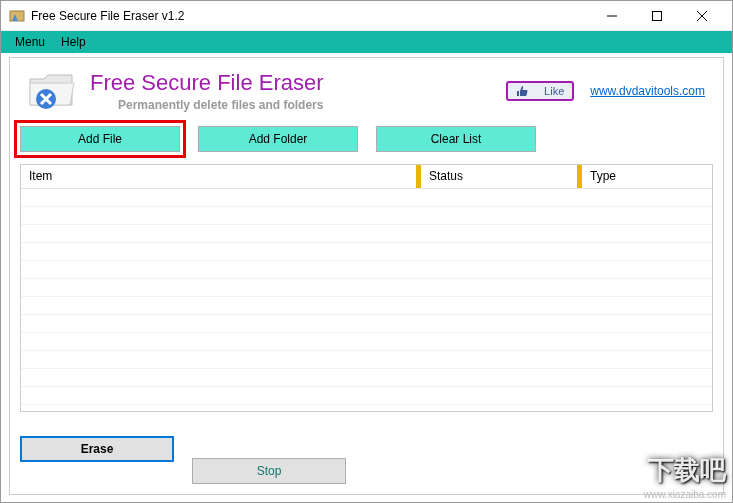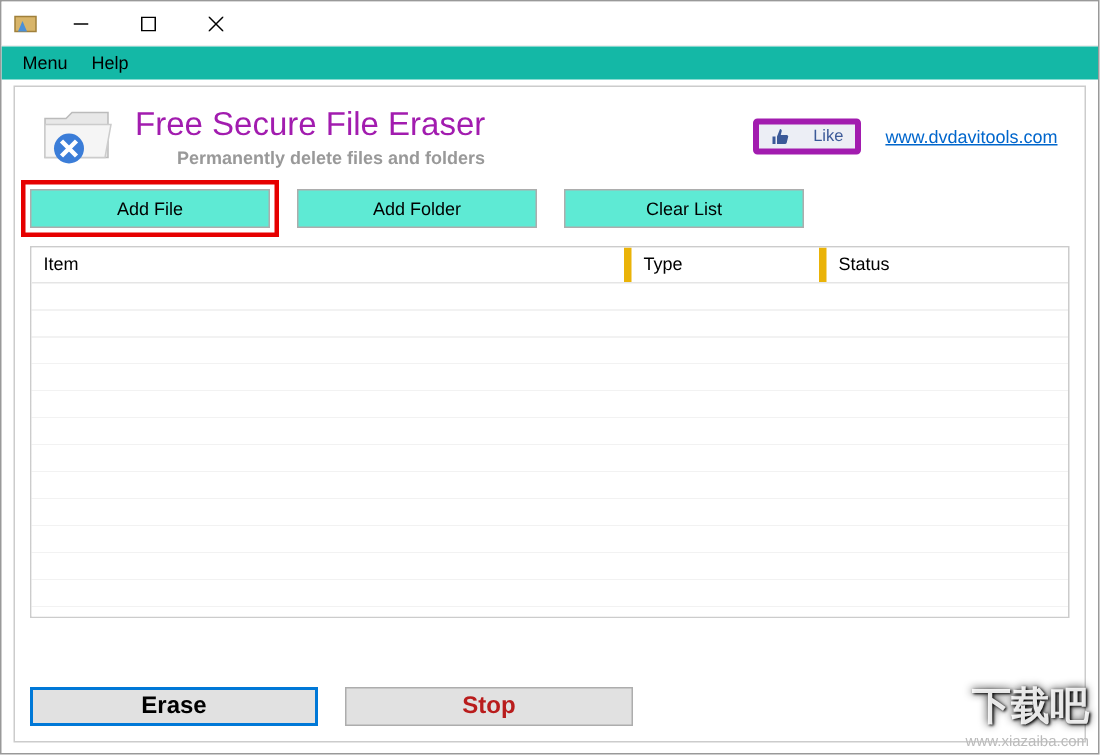--- a/index.html
+++ b/index.html
@@ -19,60 +19,61 @@
 
 .content { border: 1px solid #ccc; margin: 4px 8px 8px 8px; height: 438px; background: #fff; position: relative; }
 
 
 .header { display: flex; align-items: center; padding: 12px 18px 6px 18px; }
 .header .logo { width: 48px; height: 40px; margin-right: 14px; flex-shrink: 0; }
 .header .titleblock { flex: 1; }
 .header .apptitle { font-size: 22px; color: #a21caf; font-weight: normal; }
 .header .subtitle { font-size: 12px; color: #999; margin-top: 2px; font-weight: bold; padding-left: 28px; }
 .header .rightblock { display: flex; align-items: center; gap: 16px; }
-.like-btn { border: 4px solid #a21caf; background: #eceef5; padding: 2px 8px; border-radius: 3px; display: flex; align-items: center; gap: 16px; font-size: 11px; color: #3b5998; cursor: pointer; }
+.like-btn { border: 2px solid #a21caf; background: #eceef5; padding: 2px 8px; border-radius: 3px; display: flex; align-items: center; gap: 16px; font-size: 11px; color: #3b5998; cursor: pointer; }
 .like-btn .thumb { width: 12px; height: 12px; }
 .weblink { color: #0066cc; text-decoration: underline; font-size: 12px; }
 
 
 .toolbar { display: flex; gap: 18px; padding: 8px 10px 6px 10px; }
 .toolbar .tbtn { width: 160px; height: 26px; background: #5eead4; border: 1px solid #adadad; font-size: 12px; display: flex; align-items: center; justify-content: center; cursor: pointer; }
 .highlight-box { border: 3px solid #e60000; padding: 3px; margin: -6px; }
 
 
 .listview { margin: 6px 10px 0 10px; border: 1px solid #ccc; height: 248px; background: #fff; overflow: hidden; }
 .listhead { display: flex; background: #fff; border-bottom: 1px solid #e5e5e5; height: 24px; }
 .listhead .col { padding: 4px 8px; font-size: 12px; color: #000; border-right: 5px solid #eab308; }
 .listhead .col:last-child { border-right: none; }
 .col-item { width: 400px; }
 .col-type { width: 130px; }
 .col-status { flex: 1; }
 .listbody { height: 224px; background: repeating-linear-gradient(to bottom, #fff 0, #fff 17px, #f2f2f2 17px, #f2f2f2 18px); }
 
 
 .bottombar { position: absolute; bottom: 10px; left: 10px; display: flex; gap: 18px; }
-.bottombar .bbtn { width: 192px; height: 26px; background: #e1e1e1; border: 1px solid #adadad; font-size: 16px; display: flex; align-items: center; justify-content: center; font-weight: bold; }
+.bottombar .bbtn { width: 154px; height: 26px; background: #e1e1e1; border: 1px solid #adadad; font-size: 12px; display: flex; align-items: center; justify-content: center; font-weight: bold; }
 .bottombar .bbtn.primary { border: 2px solid #0078d7; background: #e1e1e1; }
-.bottombar .bbtn.disabled { color: #b91c1c; font-weight: bold; }
+.bottombar .bbtn.disabled { color: #0f766e; font-weight: normal; margin-top: 22px; }
 
 
 .watermark { position: absolute; bottom: 0; right: 0; width: 130px; height: 60px; pointer-events: none; }
 .watermark .wm-text { position: absolute; bottom: 2px; right: 6px; font-size: 10px; color: #bbb; }
 .watermark .wm-logo { position: absolute; bottom: 14px; right: 6px; font-size: 26px; font-weight: bold; color: rgba(255,255,255,0.9); text-shadow: 0 0 6px rgba(0,0,0,0.9), 1px 1px 2px #000; font-family: "Microsoft YaHei", sans-serif; }
 </style>
 </head>
 <body>
 
 <div class="titlebar">
   <span class="app-icon">
     <svg viewBox="0 0 16 16">
         <rect x="1" y="3" width="14" height="10" fill="#d8b56a" stroke="#a0803a"></rect>
         <path d="M3 13 L6 6 L9 13 Z" fill="#4a90d9"></path>
       </svg>
   </span>
+  <span class="title">Free Secure File Eraser v1.2</span>
   <div class="winbtn">
       <svg viewBox="0 0 10 10">
         <line x1="0" y1="5" x2="10" y2="5" stroke="#000" stroke-width="1"></line>
       </svg>
     </div>
   <div class="winbtn">
       <svg viewBox="0 0 10 10">
         <rect x="0.5" y="0.5" width="9" height="9" fill="none" stroke="#000" stroke-width="1"></rect>
       </svg>
     </div>
@@ -122,22 +123,22 @@
     <div class="highlight-box">
       <div class="tbtn">Add File</div>
     </div>
     <div class="tbtn">Add Folder</div>
     <div class="tbtn">Clear List</div>
   </div>
 
   <div class="listview">
     <div class="listhead">
       <div class="col col-item">Item</div>
+      <div class="col col-status">Status</div>
       <div class="col col-type">Type</div>
-      <div class="col col-status">Status</div>
     </div>
     <div class="listbody"></div>
   </div>
 
   <div class="bottombar">
     <div class="bbtn primary">Erase</div>
     <div class="bbtn disabled">Stop</div>
   </div>
 
 </div>

